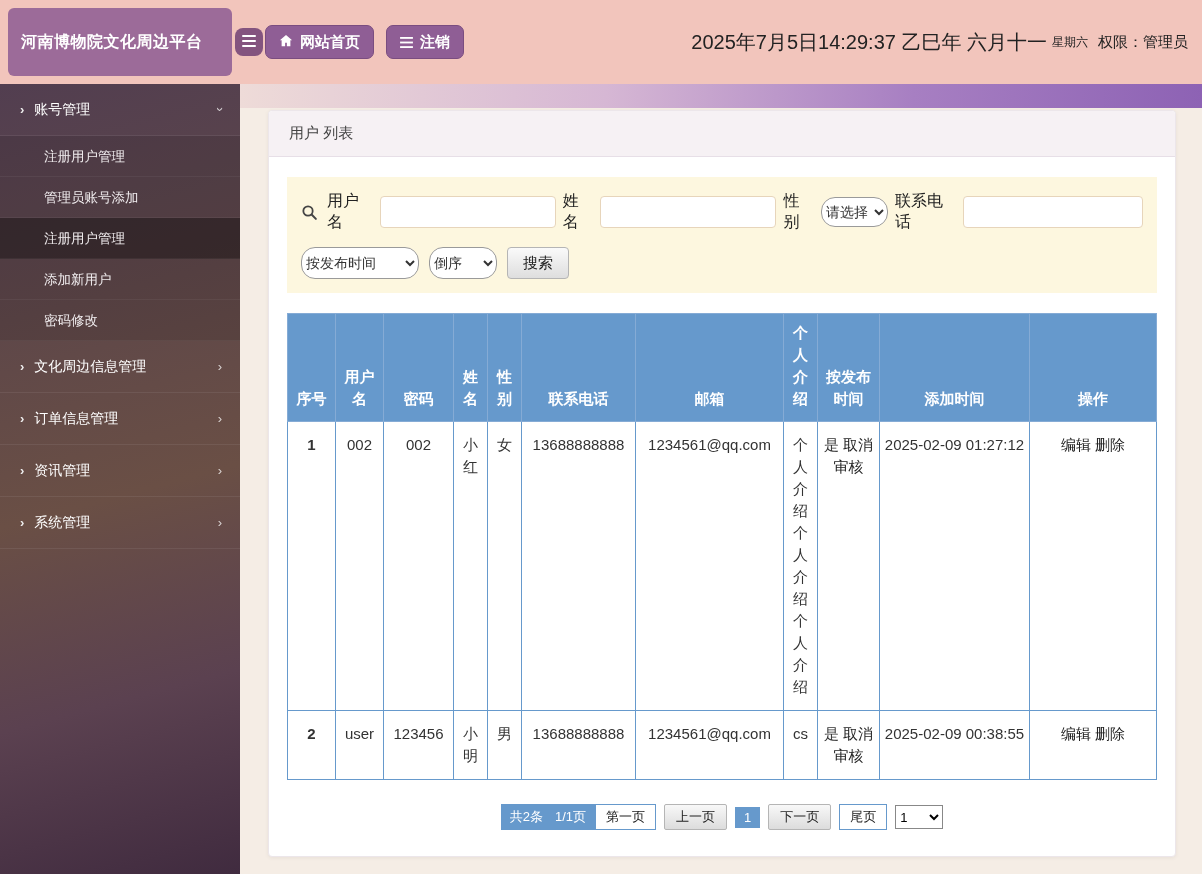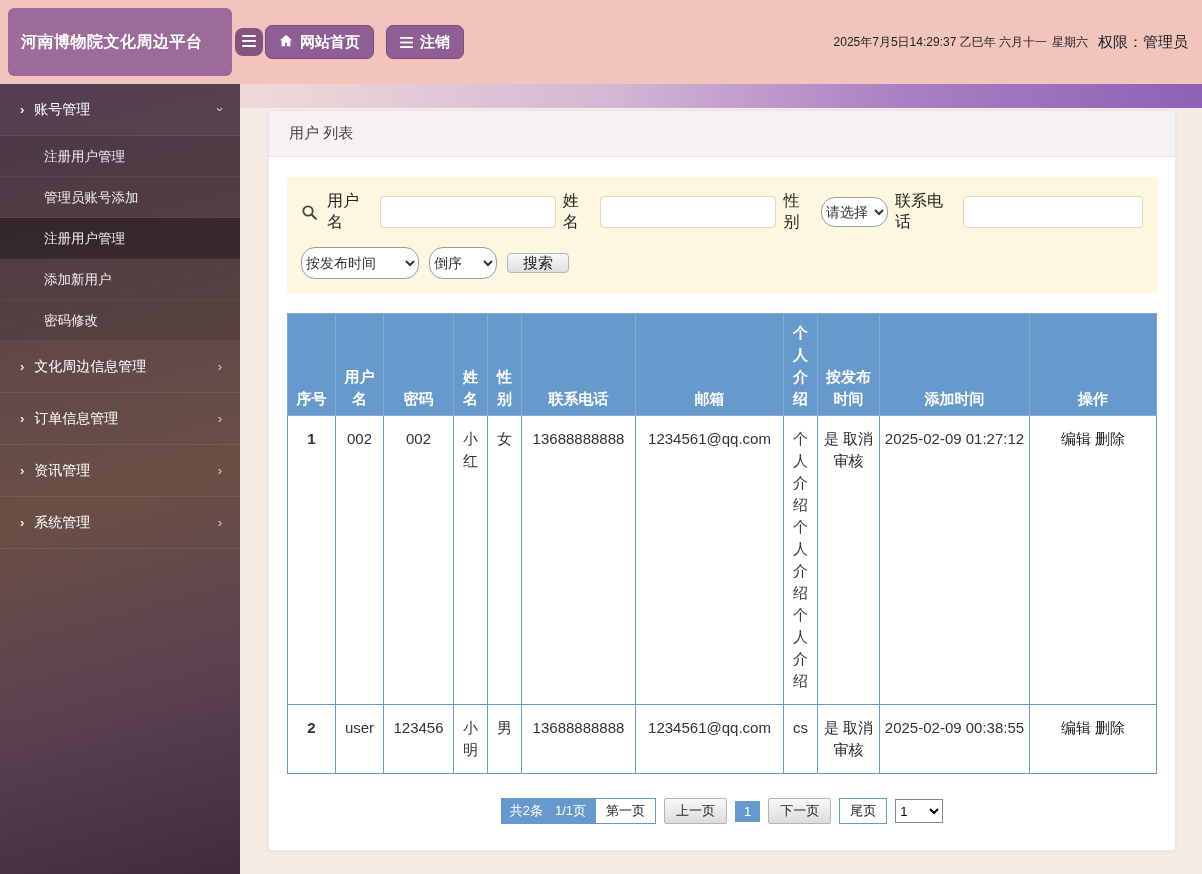--- a/index.html
+++ b/index.html
@@ -6,21 +6,21 @@
   html,body { width:1202px; height:874px; overflow:hidden; }
   body { font-family:"Liberation Sans", sans-serif; background:#f5ede5; color:#333; }
 
   
   .topbar { height:84px; background:#f2c5bc; display:flex; align-items:center; padding:0 14px 0 8px; position:relative; z-index:3; }
   .brand { width:224px; height:68px; background:#9c6b99; border-radius:6px; display:flex; align-items:center; padding:0 13px; color:#fff; font-weight:bold; font-size:16px; letter-spacing:0.5px; }
   .hamburger-btn { width:28px; height:28px; margin-left:3px; background:#84547f; border-radius:8px; display:flex; align-items:center; justify-content:center; cursor:pointer; flex:none; }
   .top-btn { margin-left:2px; height:34px; background:#8f5e95; border:1px solid #7a4d80; border-radius:7px; color:#fff; font-weight:bold; font-size:15px; display:flex; align-items:center; gap:7px; padding:0 13px; cursor:pointer; }
   .top-btn + .top-btn { margin-left:12px; }
   .right-area { margin-left:auto; display:flex; align-items:center; color:#222; }
-  .datetime { font-size:12px; }
+  .datetime { font-size:20px; }
   .weekday { font-size:12px; margin-left:5px; }
   .perm { font-size:15px; margin-left:10px; }
   .user-pill { display:flex; align-items:center; gap:7px; background:#8a5a8e; border-radius:20px; padding:3px 12px 3px 4px; margin-left:10px; cursor:pointer; }
   .avatar { width:32px; height:32px; border-radius:50%; overflow:hidden; border:1px solid #fff; background:#c9d9ea; flex:none; }
   .user-name { color:#fff; font-weight:bold; font-size:14px; }
   .caret { width:0; height:0; border-left:4px solid transparent; border-right:4px solid transparent; border-top:5px solid #e9dcee; }
 
   
   .layout { display:flex; height:790px; }
   .sidebar { width:240px; flex:none; background:linear-gradient(165deg,#523e50 0%,#5e4749 28%,#6a4f45 52%,#5b4150 76%,#402b3f 100%); color:#fff; }
@@ -45,25 +45,25 @@
   .search-panel { background:#fdf7df; padding:14px 14px; }
   .row1 { display:flex; align-items:center; gap:7px; font-size:16px; color:#222; }
   .search-icon { display:flex; align-items:center; margin-right:2px; }
   .txt-input { height:32px; width:176px; border:1px solid #e7d5bb; border-radius:4px; background:#fff; padding:0 8px; font-size:14px; }
   .txt-input.phone { width:180px; }
   .sel { height:30px; border:1px solid #9a9a9a; border-radius:14px; background:#fff; font-size:14px; color:#333; }
   .gender-sel { width:70px; }
   .row2 { margin-top:14px; display:flex; align-items:center; gap:10px; }
   .sort-sel { width:118px; height:32px; }
   .order-sel { width:68px; height:32px; }
-  .search-btn { height:20px; padding:0 15px; background:linear-gradient(#fafafa,#dedede); border:1px solid #b5b5b5; border-radius:4px; font-size:15px; color:#222; cursor:pointer; }
+  .search-btn { height:32px; padding:0 15px; background:linear-gradient(#fafafa,#dedede); border:1px solid #b5b5b5; border-radius:4px; font-size:15px; color:#222; cursor:pointer; }
 
   
   .data-table { width:100%; border-collapse:collapse; margin-top:20px; table-layout:fixed; }
-  .data-table th { background:#6699cc; color:#fff; font-size:15px; font-weight:bold; padding:8px 4px 5px; vertical-align:bottom; border:1px solid #85abd5; text-align:center; word-break:break-all; line-height:22px; }
+  .data-table th { background:#6699cc; color:#fff; font-size:15px; font-weight:bold; padding:8px 4px 11px; vertical-align:bottom; border:1px solid #85abd5; text-align:center; word-break:break-all; line-height:22px; }
   .data-table td { border:1px solid #6699cc; font-size:15px; color:#333; text-align:center; padding:12px 4px; vertical-align:top; word-break:break-all; line-height:22px; background:#fff; }
   .seq-cell { font-weight:bold; color:#222; }
   .cell-link { cursor:pointer; color:#222; }
   .cell-link + .cell-link { }
 
   
   .pagination { margin-top:24px; display:flex; justify-content:center; align-items:center; gap:8px; font-size:13px; }
   .pg-group { display:flex; }
   .pg-blue { background:#6699cc; color:#fff; padding:4px 9px; display:flex; gap:12px; }
   .pg-bordered { background:#fff; border:1px solid #6699cc; padding:3px 10px; color:#222; cursor:pointer; display:flex; align-items:center; }

